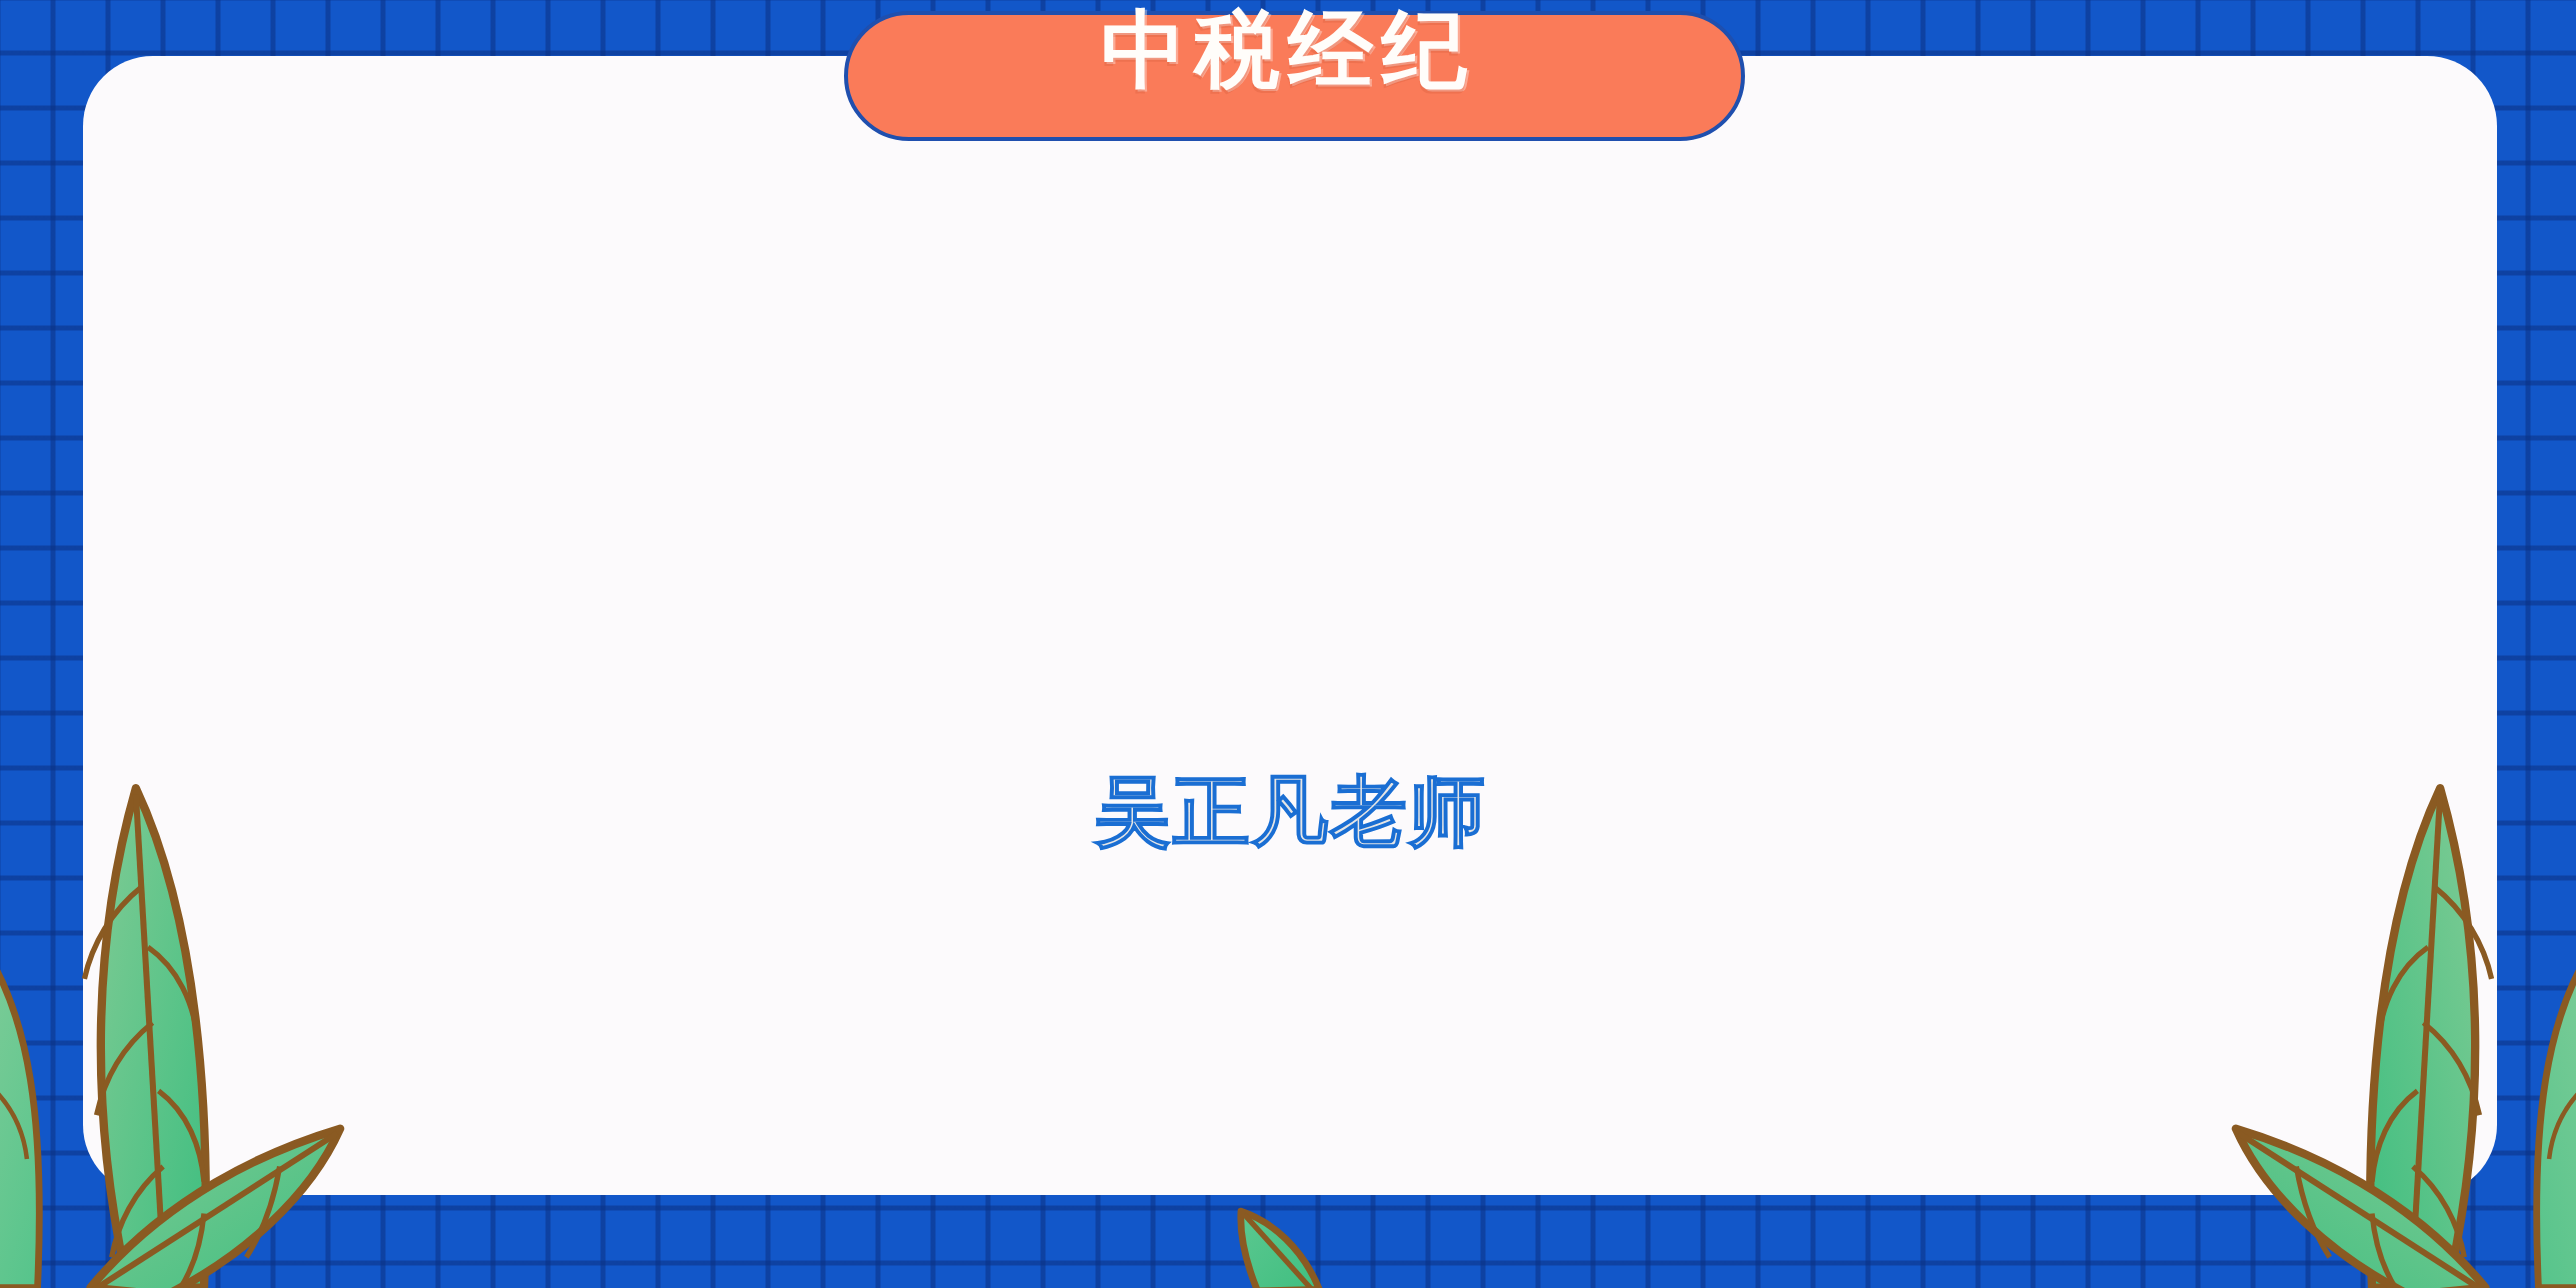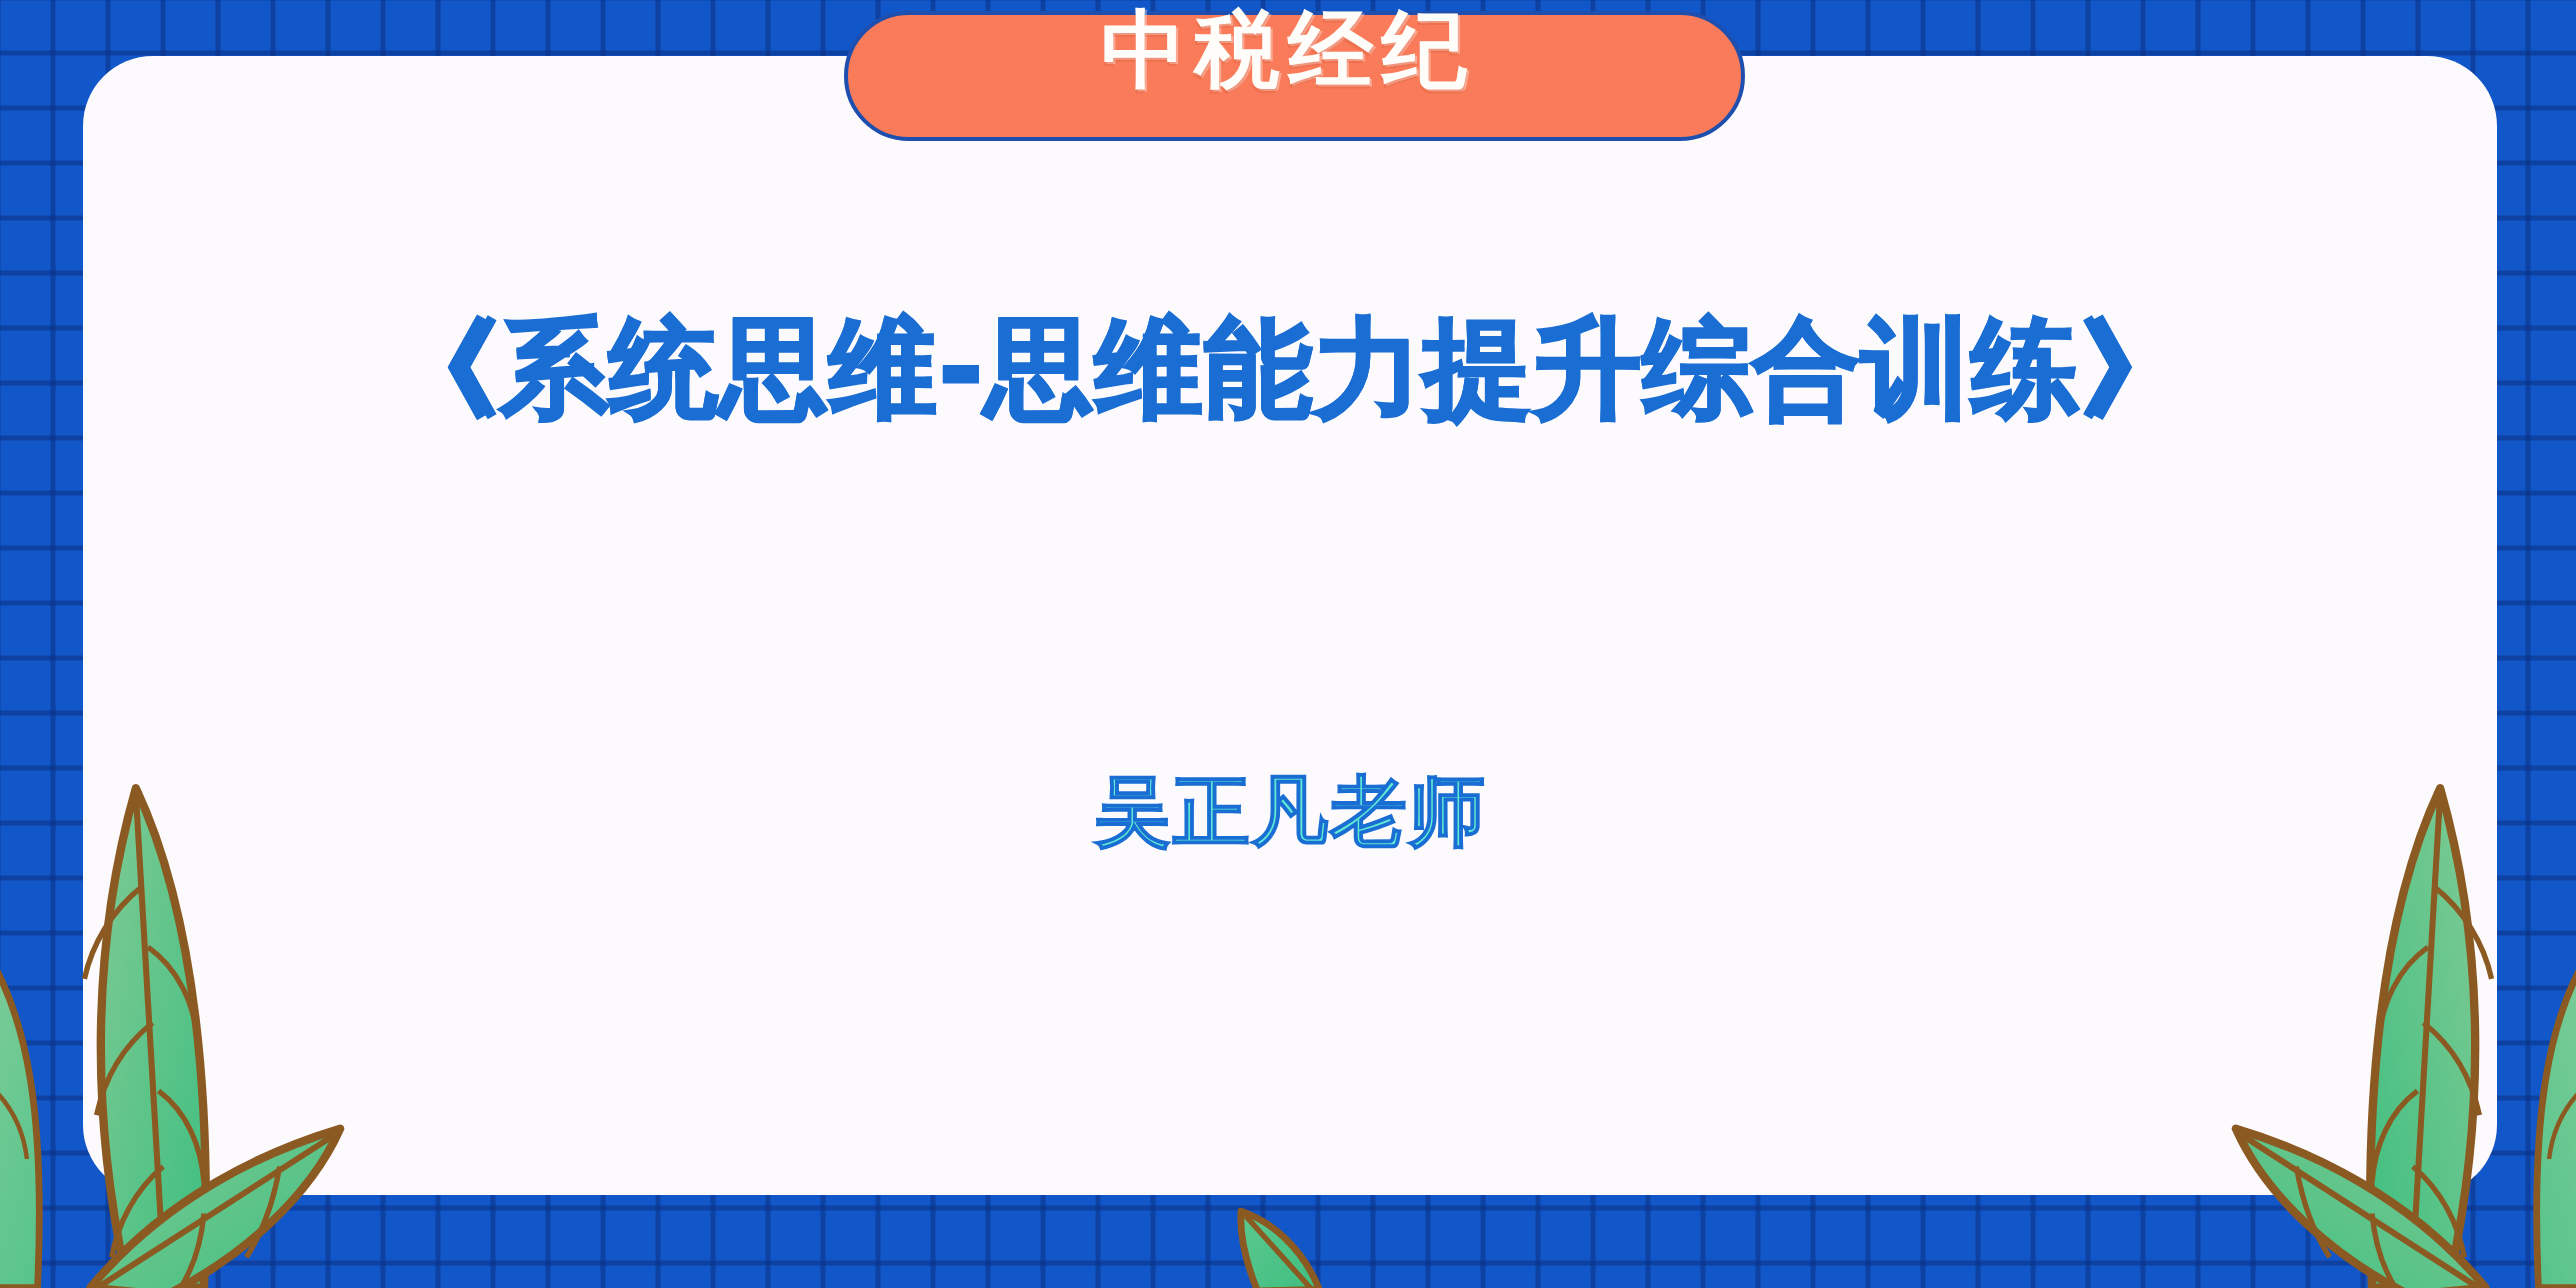--- a/index.html
+++ b/index.html
@@ -90,21 +90,21 @@
     font-family:"DejaVu Sans","Liberation Sans",sans-serif;
     -webkit-text-stroke:3px #1A6ED3;
     text-shadow:1.5px 0 0 #1A6ED3, -1.5px 0 0 #1A6ED3;
   }
 
   #presenter-name{
     position:absolute;
     left:212px; width:1991px;
     top:710px;
     text-align:center;
-    color:#5eead4;
+    color:#e5e5e5;
     font-size:77px;
     line-height:1.2;
     font-weight:900;
     letter-spacing:.02em;
     font-family:"DejaVu Sans","Liberation Sans",sans-serif;
     -webkit-text-stroke:1.5px #1A6ED3;
   }
 
   
   .leaf-cluster{
@@ -130,21 +130,20 @@
 <div id="slide">
 
   <div id="grid-bg"></div>
 
   <div id="card"></div>
 
   <div id="badge"></div>
   <div id="badge-label">中税经纪</div>
 
   <div id="content">
-    <div id="course-title">《系统思维-思维能力提升综合训练》</div>
     <div id="presenter-name">吴正凡老师</div>
   </div>
 
   <div id="leaves-left" class="leaf-cluster">
     <svg viewBox="0 0 760 780" xmlns="http://www.w3.org/2000/svg">
       <defs>
         <linearGradient id="lg1" x1="0" y1="0" x2="1" y2="1">
           <stop offset="0" stop-color="#7FCB94"></stop>
           <stop offset="1" stop-color="#3FBE80"></stop>
         </linearGradient>

